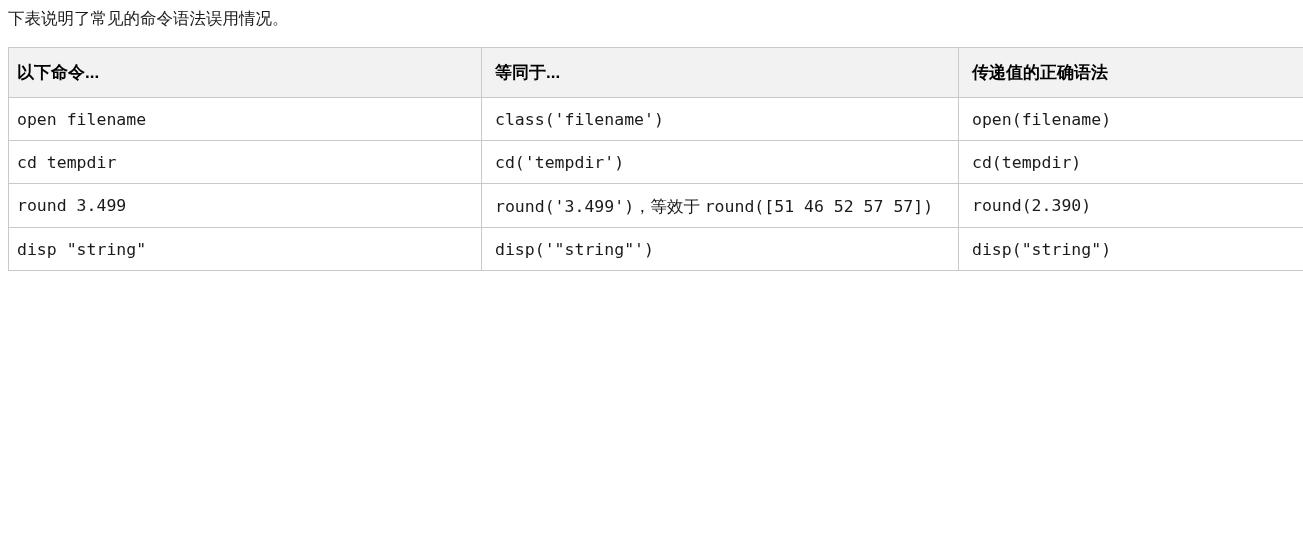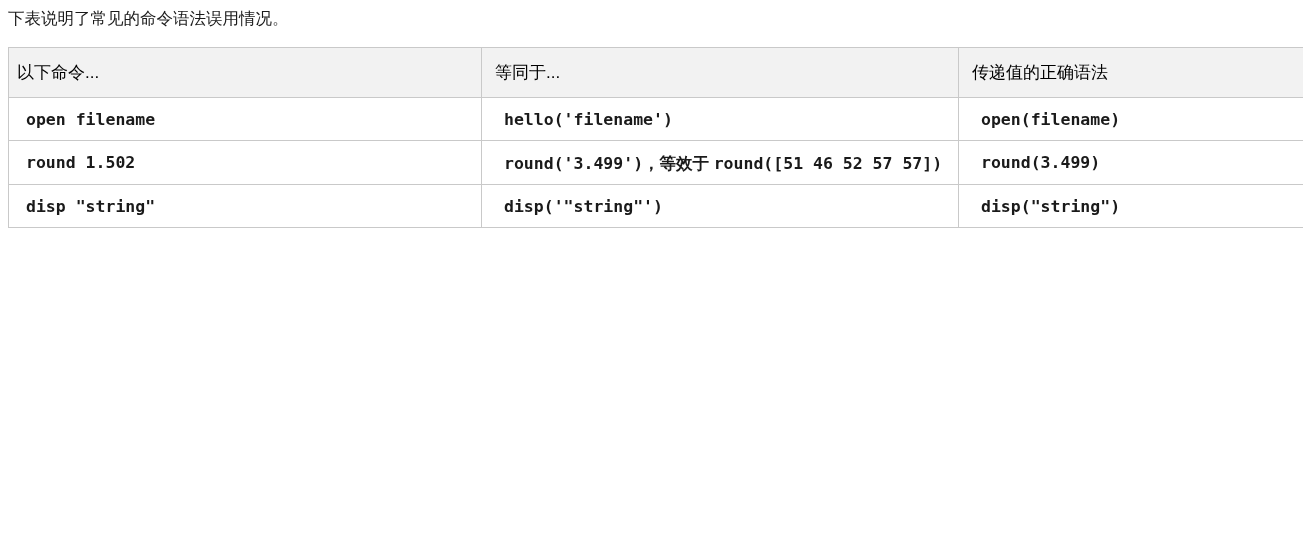--- a/index.html
+++ b/index.html
@@ -36,34 +36,33 @@
     border-right: 1px solid #c9c9c9;
     border-bottom: 1px solid #c9c9c9;
     vertical-align: top;
     text-align: left;
     box-sizing: border-box;
   }
   th:last-child, td:last-child { border-right: none; }
   th {
     background: #f2f2f2;
     font-size: 17px;
-    font-weight: normal;
+    font-weight: bold;
     padding: 14px 13px 13px 13px;
     line-height: 22px;
     color: #000;
   }
   td {
     padding: 5px 13px 3px 13px;
     font-size: 17px;
   }
   td:first-child, th:first-child { padding-left: 8px; }
   td p {
-    margin: 0 0 12px 9px;
+    margin: 0 0 12px 0;
     line-height: 34px;
-    font-weight: bold;
   }
   td p:last-child { margin-bottom: 0; }
   .code {
     font-family: "DejaVu Sans Mono", "Liberation Mono", monospace;
     font-size: 16.5px;
     color: #1a1a1a;
     white-space: pre-wrap;
     word-break: break-word;
   }
   .cjk {
@@ -91,35 +90,46 @@
         <th>等同于...</th>
         <th>传递值的正确语法</th>
       </tr>
     </thead>
     <tbody>
         <tr>
           <td>
             <p><span class="code">open filename</span></p>
           </td>
           <td>
-            <p><span class="code">hello('filename')</span></p>
+            <p><span class="code">class('filename')</span></p>
           </td>
           <td>
             <p><span class="code">open(filename)</span></p>
           </td>
         </tr>
         <tr>
           <td>
-            <p><span class="code">round 1.502</span></p>
+            <p><span class="code">cd tempdir</span></p>
+          </td>
+          <td>
+            <p><span class="code">cd('tempdir')</span></p>
+          </td>
+          <td>
+            <p><span class="code">cd(tempdir)</span></p>
+          </td>
+        </tr>
+        <tr>
+          <td>
+            <p><span class="code">round 3.499</span></p>
           </td>
           <td>
             <p><span class="code">round('3.499')</span><span class="cjk">，等效于 </span><span class="code">round([51 46 52 57 57])</span></p>
           </td>
           <td>
-            <p><span class="code">round(3.499)</span></p>
+            <p><span class="code">round(2.390)</span></p>
           </td>
         </tr>
         <tr>
           <td>
             <p><span class="code">disp "string"</span></p>
           </td>
           <td>
             <p><span class="code">disp('"string"')</span></p>
           </td>
           <td>

